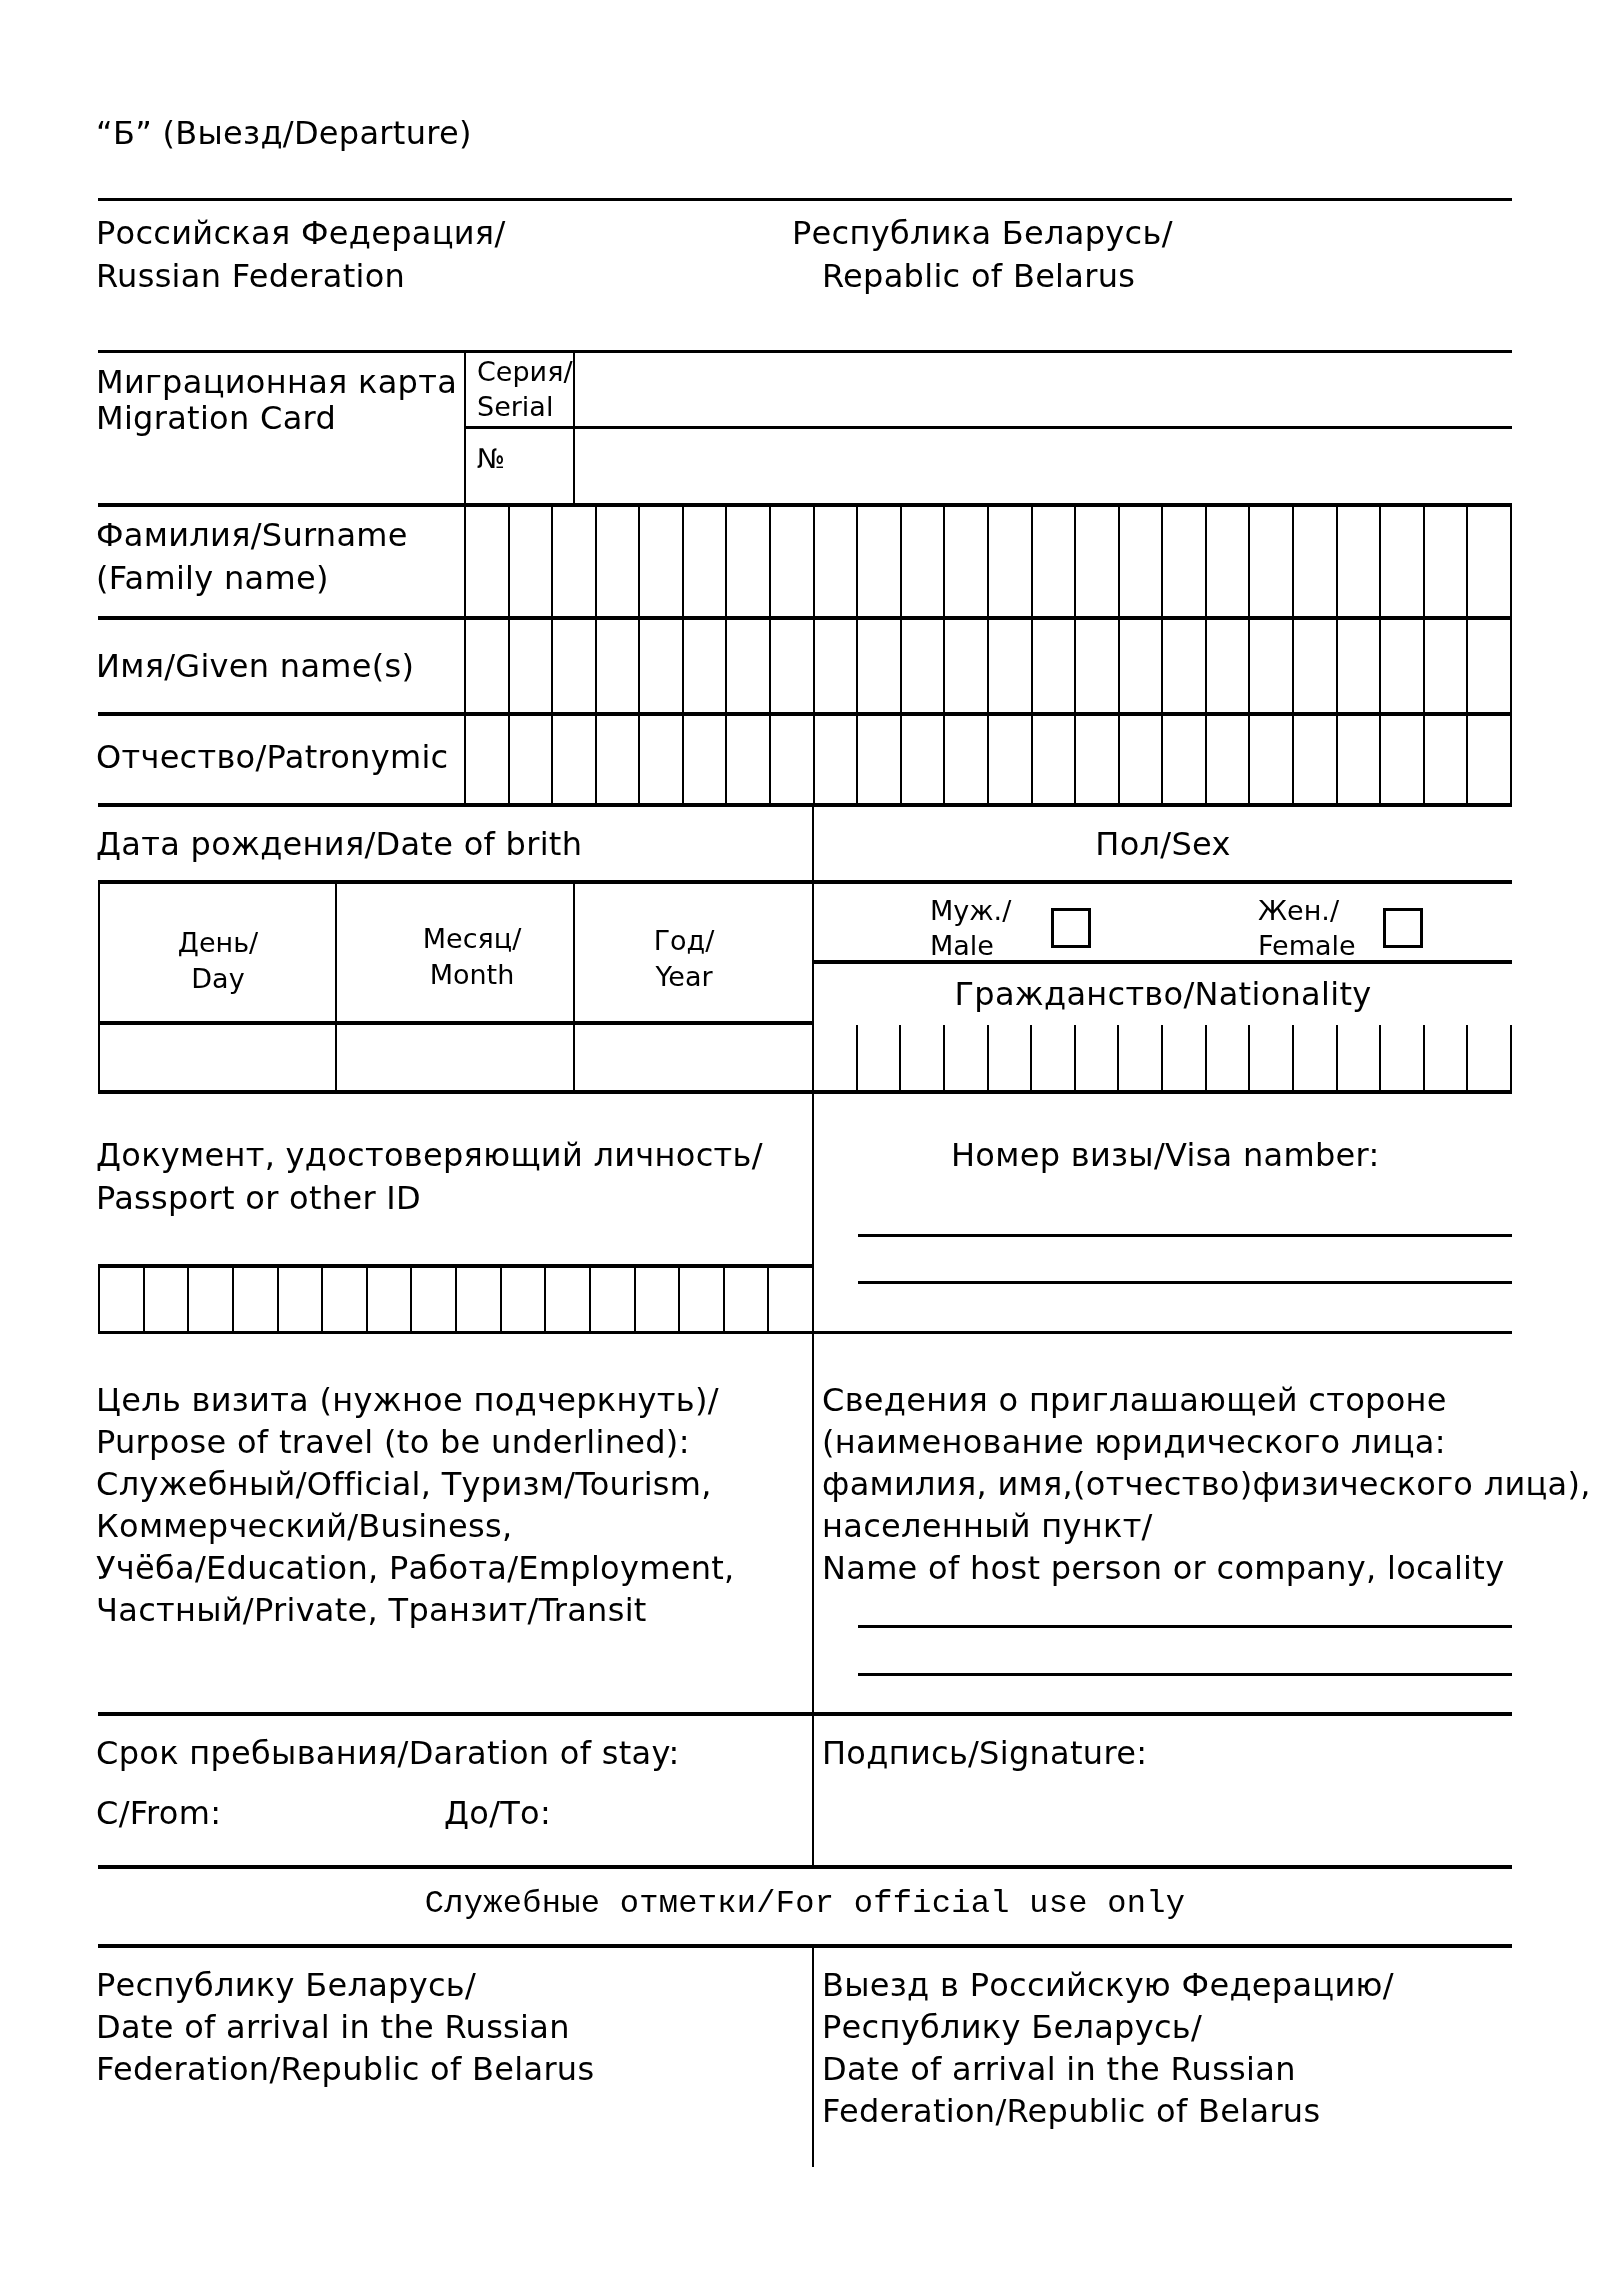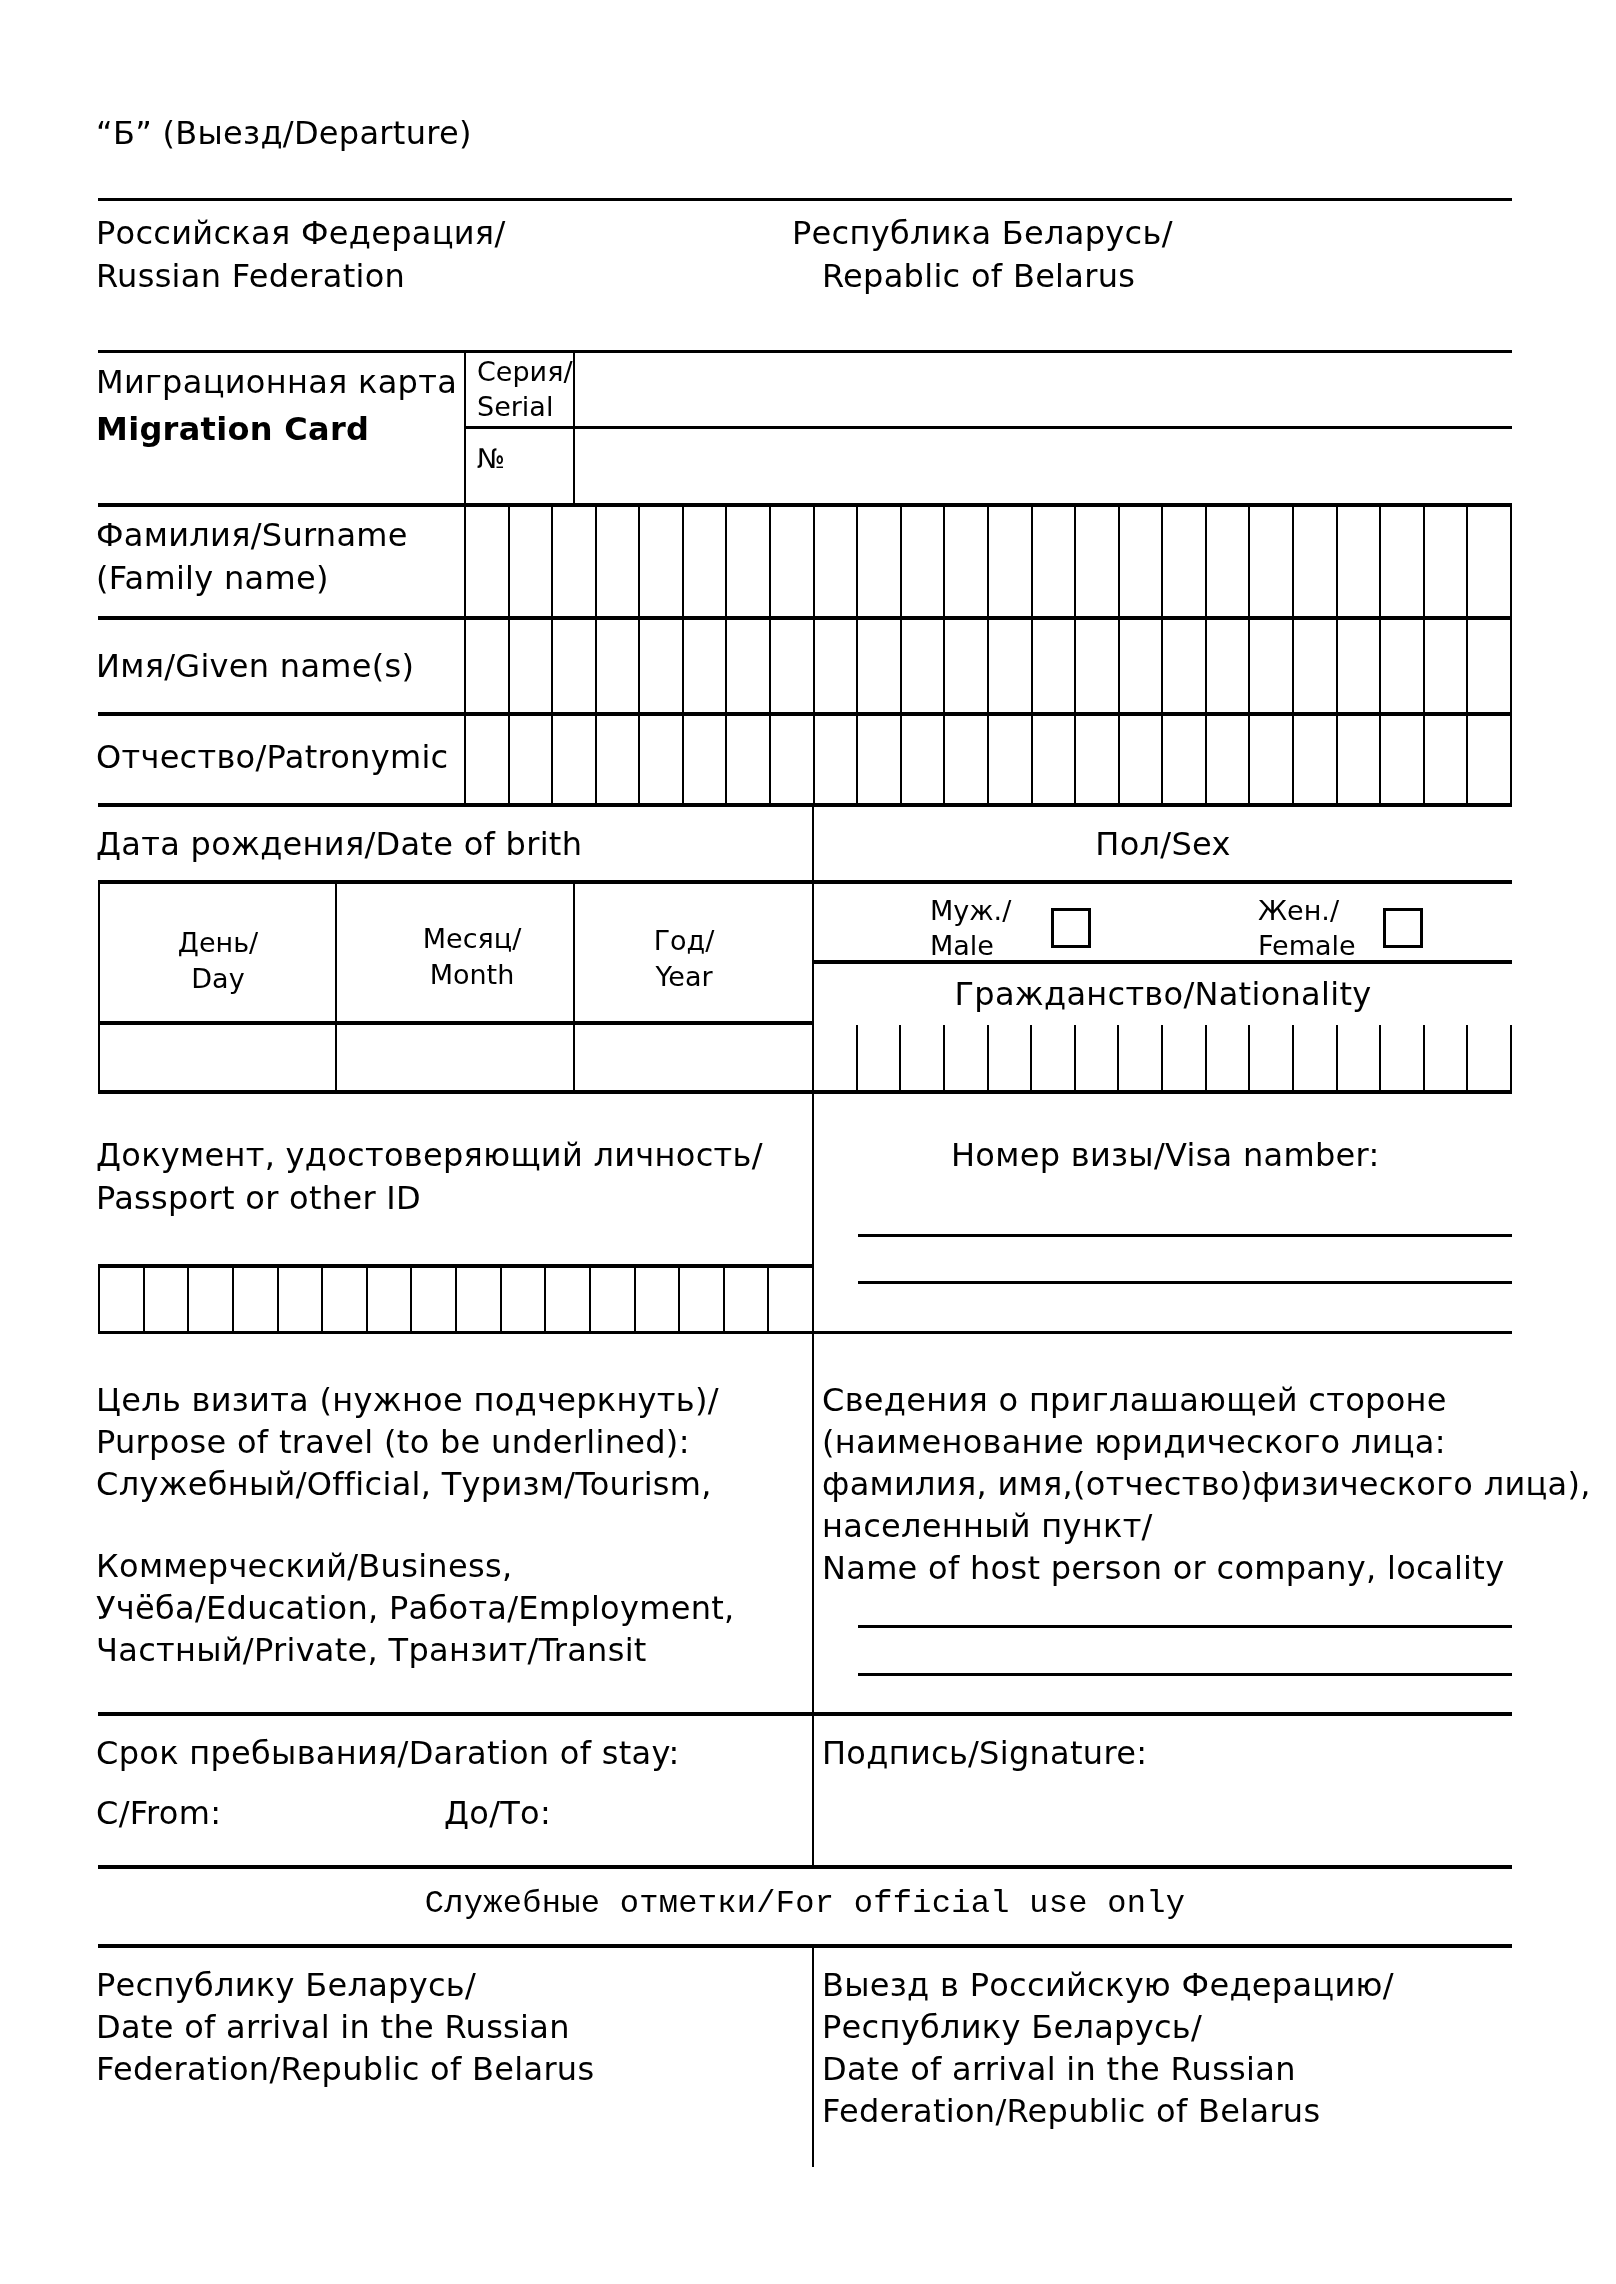--- a/index.html
+++ b/index.html
@@ -24,21 +24,21 @@
 <div class="t" style="left:96px;top:112px;">“Б” (Выезд/Departure)</div>
 <div class="hl4" style="left:98px;top:198px;width:1414px;"></div>
 
 <div class="t" style="left:96px;top:212px;">Российская Федерация/</div>
 <div class="t" style="left:96px;top:255px;">Russian Federation</div>
 <div class="t" style="left:792px;top:212px;">Республика Беларусь/</div>
 <div class="t" style="left:822px;top:255px;">Repablic of Belarus</div>
 <div class="hl4" style="left:98px;top:350px;width:1414px;"></div>
 
 <div class="t" style="left:96px;top:361px;">Миграционная карта</div>
-<div class="t" style="left:96px;top:408px;font-weight:bold;">Migration Card</div>
+<div class="t" style="left:96px;top:397px;">Migration Card</div>
 <div class="vl" style="left:464px;top:352px;height:154px;"></div>
 <div class="vl" style="left:573px;top:352px;height:154px;"></div>
 <div class="ts" style="left:477px;top:354px;">Серия/</div>
 <div class="ts" style="left:477px;top:389px;">Serial</div>
 <input class="field" style="left: 586px; top: 359px; width: 912px; height: 65px;" value="">
 <div class="hl4" style="left:464px;top:426px;width:1048px;"></div>
 <div class="ts" style="left:477px;top:441px;">№</div>
 <input class="field" style="left: 586px; top: 432px; width: 912px; height: 69px;" value="">
 <div class="hl" style="left:98px;top:503px;width:1414px;"></div>
 
@@ -208,21 +208,21 @@
 <div class="hl4" style="left:98px;top:1331px;width:1414px;"></div>
 
 <div class="t" style="left:951px;top:1134px;">Номер визы/Visa namber:</div>
 <div class="hl4" style="left:858px;top:1234px;width:654px;"></div>
 <div class="hl4" style="left:858px;top:1281px;width:654px;"></div>
 
 <div id="purpose-block" class="abs" style="left:96px;top:1379px;">
     <div style="font-size: 32px; line-height: 42px; white-space: nowrap; letter-spacing: 0.3px;">Цель визита (нужное подчеркнуть)/</div>
     <div style="font-size: 32px; line-height: 42px; white-space: nowrap; letter-spacing: 0.3px;">Purpose of travel (to be underlined):</div>
     <div style="font-size: 32px; line-height: 42px; white-space: nowrap; letter-spacing: 0.3px;">Служебный/Official, Туризм/Tourism,</div>
-    <div style="font-size: 32px; line-height: 42px; white-space: nowrap; letter-spacing: 0.3px; margin-top: 40px;">Коммерческий/Business,</div>
+    <div style="font-size: 32px; line-height: 42px; white-space: nowrap; letter-spacing: 0.3px;">Коммерческий/Business,</div>
     <div style="font-size: 32px; line-height: 42px; white-space: nowrap; letter-spacing: 0.3px;">Учёба/Education, Работа/Employment,</div>
     <div style="font-size: 32px; line-height: 42px; white-space: nowrap; letter-spacing: 0.3px;">Частный/Private, Транзит/Transit</div>
   </div>
 
 <div id="host-block" class="abs" style="left:822px;top:1379px;">
     <div style="font-size: 32px; line-height: 42px; white-space: nowrap; letter-spacing: 0.3px;">Сведения о приглашающей стороне</div>
     <div style="font-size: 32px; line-height: 42px; white-space: nowrap; letter-spacing: 0.3px;">(наименование юридического лица:</div>
     <div style="font-size: 32px; line-height: 42px; white-space: nowrap; letter-spacing: 0.3px;">фамилия, имя,(отчество)физического лица),</div>
     <div style="font-size: 32px; line-height: 42px; white-space: nowrap; letter-spacing: 0.3px;">населенный пункт/</div>
     <div style="font-size: 32px; line-height: 42px; white-space: nowrap; letter-spacing: 0.3px;">Name of host person or company, locality</div>

